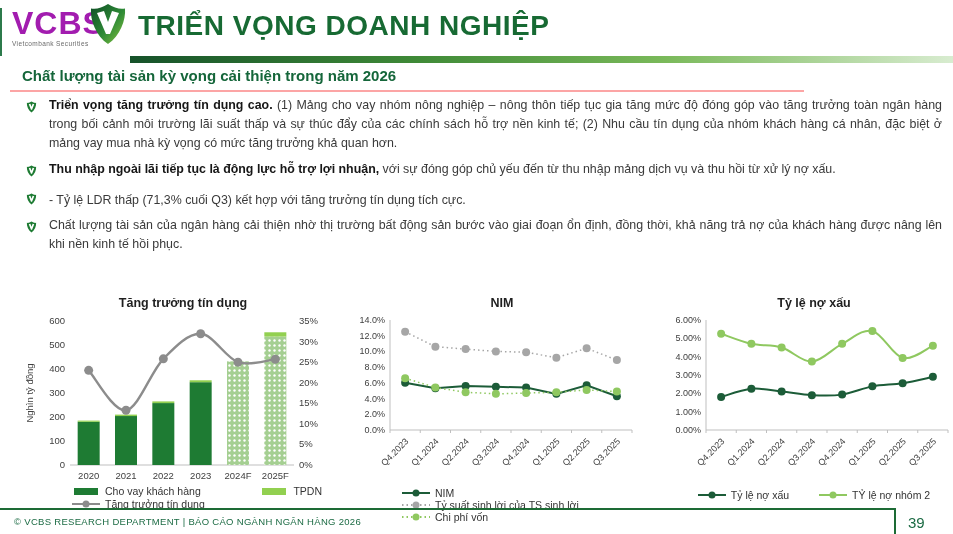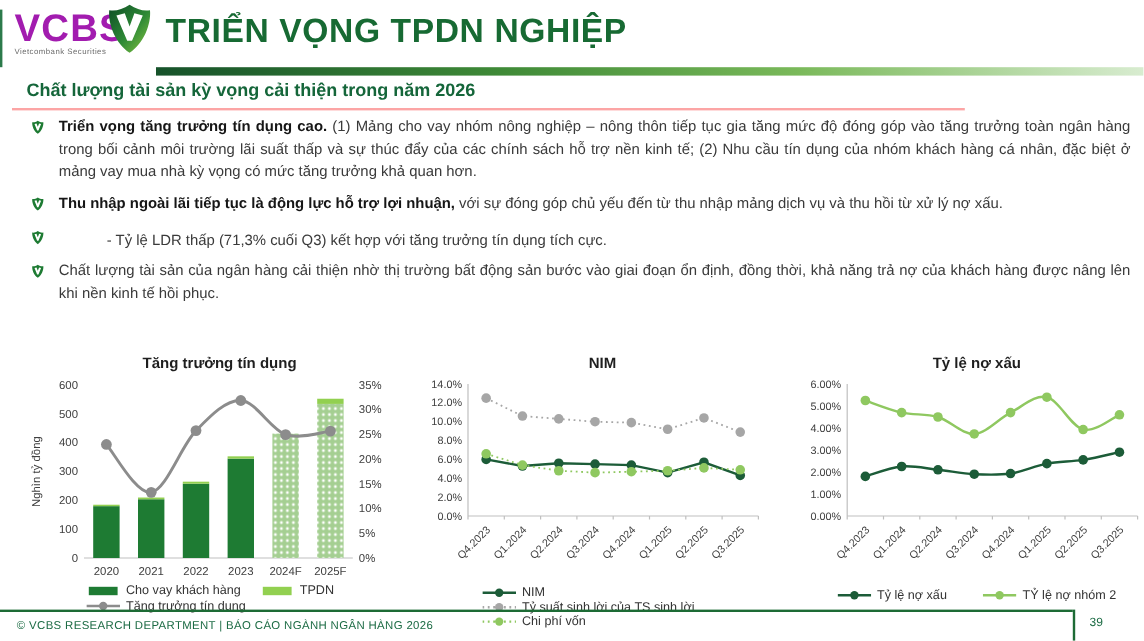--- a/index.html
+++ b/index.html
@@ -19,39 +19,39 @@
   
   .subtitle-wrap{position:absolute;top:65px;left:10px;width:782px;border-bottom:2px solid #fca5a5;padding:2px 0 5px 12px;}
   .subtitle{font-size:15px;font-weight:bold;color:#15663a;}
   
   .bullets{position:absolute;top:96px;left:26px;width:916px;}
   .bullet{display:flex;gap:12px;margin-bottom:7px;}
   .bullet-icon{flex:0 0 11px;padding-top:3px;}
   .bullet-body{flex:1;}
   .bullet-body p{margin:0;font-size:12.4px;line-height:1.52;color:#3a3a3a;text-align:justify;}
   .bullet-body .b{font-weight:bold;color:#161616;}
-  .bullet-body .sub{margin-top:3px;margin-left:40px;}
+  .bullet-body .sub{margin-top:3px;}
   
   .charts{position:absolute;top:296px;left:22px;display:flex;}
   .chart{position:relative;}
   .chart.c1{width:322px;}
   .chart.c2{width:316px;}
   .chart.c3{width:308px;}
   .chart-title{text-align:center;font-size:12.5px;font-weight:bold;color:#1f1f1f;height:17px;}
   .legend{font-size:10.5px;color:#333;}
   .legend .lg-item{display:flex;align-items:center;gap:5px;white-space:nowrap;}
-  .legend.wrap{display:flex;flex-wrap:wrap;column-gap:16px;row-gap:1px;width:250px;margin-left:50px;margin-top:-2px;}
+  .legend.wrap{display:flex;flex-wrap:wrap;column-gap:16px;row-gap:1px;width:250px;margin-left:50px;margin-top:-2px;justify-content:space-between;}
   .legend.col{margin-left:58px;margin-top:-4px;}
   .legend.col .lg-item{margin-bottom:0px;}
   .legend.row{display:flex;justify-content:center;gap:30px;margin-top:-2px;}
   
   .footer-line{position:absolute;top:508px;left:0;width:894px;border-top:2px solid #1d6b35;}
   .footer-vert{position:absolute;top:508px;left:894px;height:26px;border-left:2px solid #1d6b35;}
   .footer-text{position:absolute;top:516px;left:14px;font-size:9.5px;color:#1c6b44;letter-spacing:.3px;}
-  .page-num{position:absolute;top:514px;left:908px;font-size:10px;color:#1c6b44;}
+  .page-num{position:absolute;top:514px;left:908px;font-size:15px;color:#1c6b44;}
   svg text{font-family:"Liberation Sans",sans-serif;}
 </style>
 </head>
 <body>
 
 <div class="edge-accent"></div>
 
 <div class="logo">
   <div class="logo-text">VCBS</div>
   <div class="logo-sub">Vietcombank Securities</div>
@@ -60,21 +60,21 @@
   <defs>
     <linearGradient id="shieldGrad" x1="0" y1="0" x2="1" y2="1">
       <stop offset="0" stop-color="#0e4d26"></stop>
       <stop offset="0.55" stop-color="#2e8a36"></stop>
       <stop offset="1" stop-color="#8cc641"></stop>
     </linearGradient>
   </defs>
   <path d="M20 2 C26 6 32 7.5 37 6.5 C38 18 32 34 20 42 C8 34 2 18 3 6.5 C8 7.5 14 6 20 2 Z" fill="url(#shieldGrad)"></path>
   <path d="M9 11 L16 9 L20 20 L24 9 L31 11 L22 32 L18 32 Z" fill="#ffffff"></path>
 </svg>
-<div class="page-title">TRIỂN VỌNG TPDN NGHIỆP</div>
+<div class="page-title">TRIỂN VỌNG DOANH NGHIỆP</div>
 <div class="grad-bar"></div>
 
 <div class="subtitle-wrap">
   <span class="subtitle">Chất lượng tài sản kỳ vọng cải thiện trong năm 2026</span>
 </div>
 
 <div class="bullets">
   <div class="bullet">
     <span class="bullet-icon">
       <svg width="11" height="12" viewBox="0 0 20 22">

